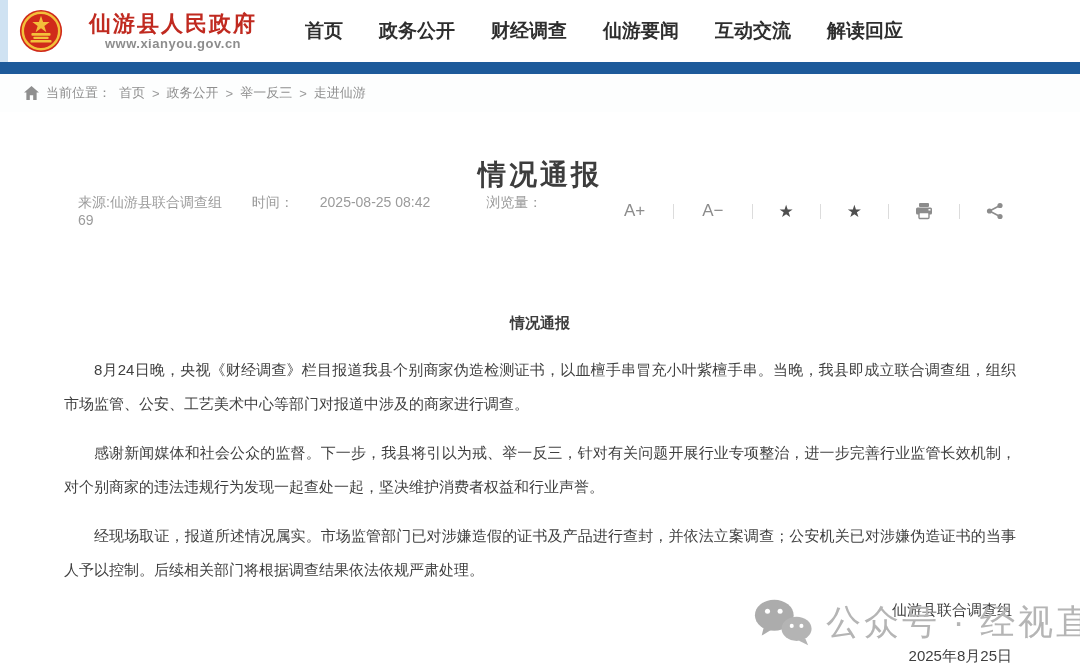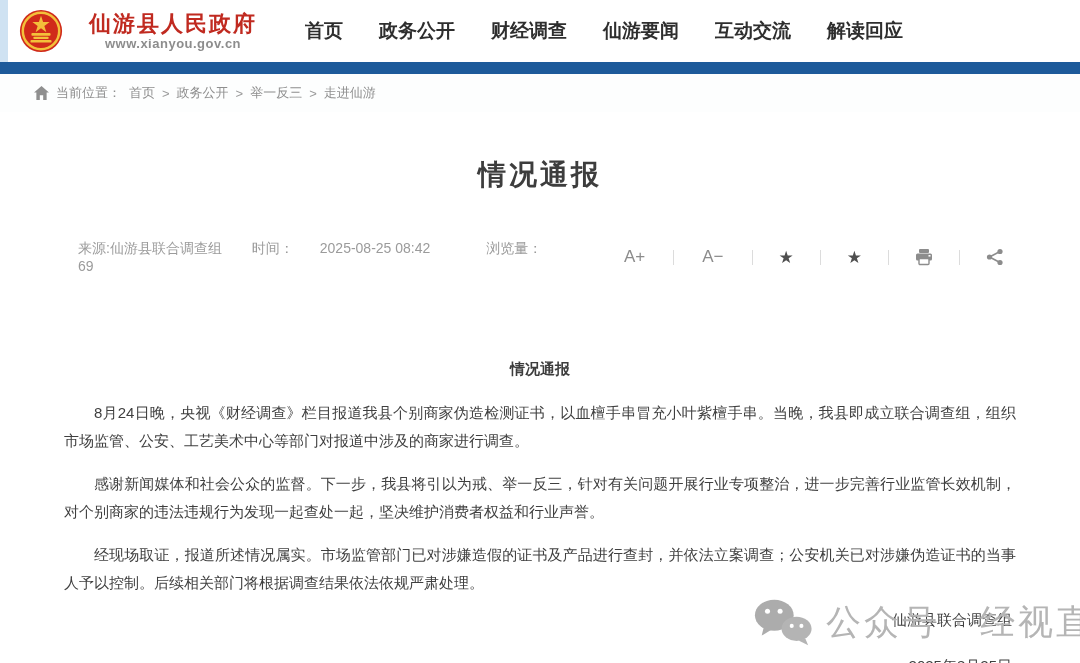--- a/index.html
+++ b/index.html
@@ -38,54 +38,54 @@
     font-size: 19px; font-weight: bold; color: #2e2e2e;
     cursor: pointer; white-space: nowrap;
   }
 
   
   .blue-bar { height: 12px; background: #1d5a9a; }
 
   
   .breadcrumb {
     height: 38px; display: flex; align-items: center;
-    padding-left: 34px; background: #fdfefe;
+    padding-left: 24px; background: #fdfefe;
     font-size: 13px; color: #8f8f8f;
   }
   .home-icon { width: 15px; height: 14px; margin-right: 7px; }
   .crumb-prefix { margin-right: 8px; }
   .crumb-link { color: #8f8f8f; cursor: pointer; }
   .crumb-sep { margin: 0 7px; color: #9b9b9b; }
 
   
   .article-title {
     margin-top: 44px; text-align: center;
     font-size: 28px; font-weight: bold; color: #3d3d3d; letter-spacing: 3px;
   }
   .meta-row {
-    margin-top: 46px; padding: 0 72px 0 78px;
+    padding: 0 72px 0 78px;
     display: flex; justify-content: space-between; align-items: center;
     font-size: 14px; color: #9b9b9b;
   }
   .meta-left span { margin-right: 26px; }
   .meta-tools { display: flex; align-items: center; }
   .tool-btn {
     color: #8c8c8c; font-size: 17px; cursor: pointer;
     background: none; border: none; font-family: inherit; padding: 0 6px;
   }
   .tool-sep { width: 1px; height: 15px; background: #dcdcdc; margin: 0 22px; }
   .star-btn { font-size: 17px; color: #4f4f4f; cursor: pointer; background: none; border: none; padding: 0 4px; }
   .icon-btn { background: none; border: none; cursor: pointer; padding: 0 4px; display: flex; align-items: center; }
   .icon-btn svg { width: 18px; height: 18px; }
 
   .article-body { margin-top: 86px; padding: 0 64px; }
   .body-title { text-align: center; font-size: 15px; font-weight: bold; color: #3d3d3d; }
   .para {
     margin-top: 20px; text-indent: 2em;
-    font-size: 15px; line-height: 28px; color: #3f3f3f;
+    font-size: 15px; line-height: 34px; color: #3f3f3f;
     text-align: justify;
   }
   .para + .para { margin-top: 15px; }
 
   .signature-block { padding: 10px 68px 0 0; text-align: right; }
   .sig-name { font-size: 15px; color: #3f3f3f; line-height: 26px; padding-left: 12px; }
   .sig-date { font-size: 15px; color: #3f3f3f; line-height: 26px; margin-top: 20px; }
 
   
   .watermark {

